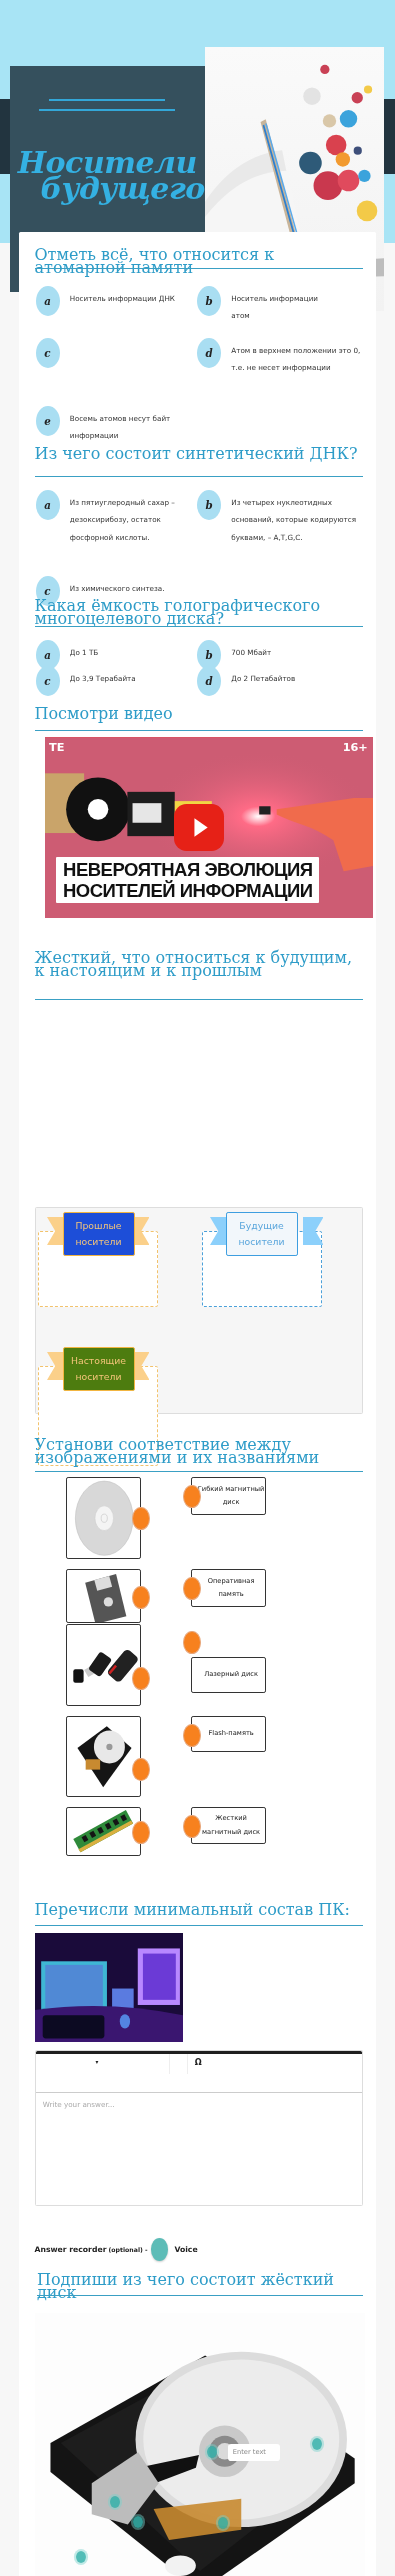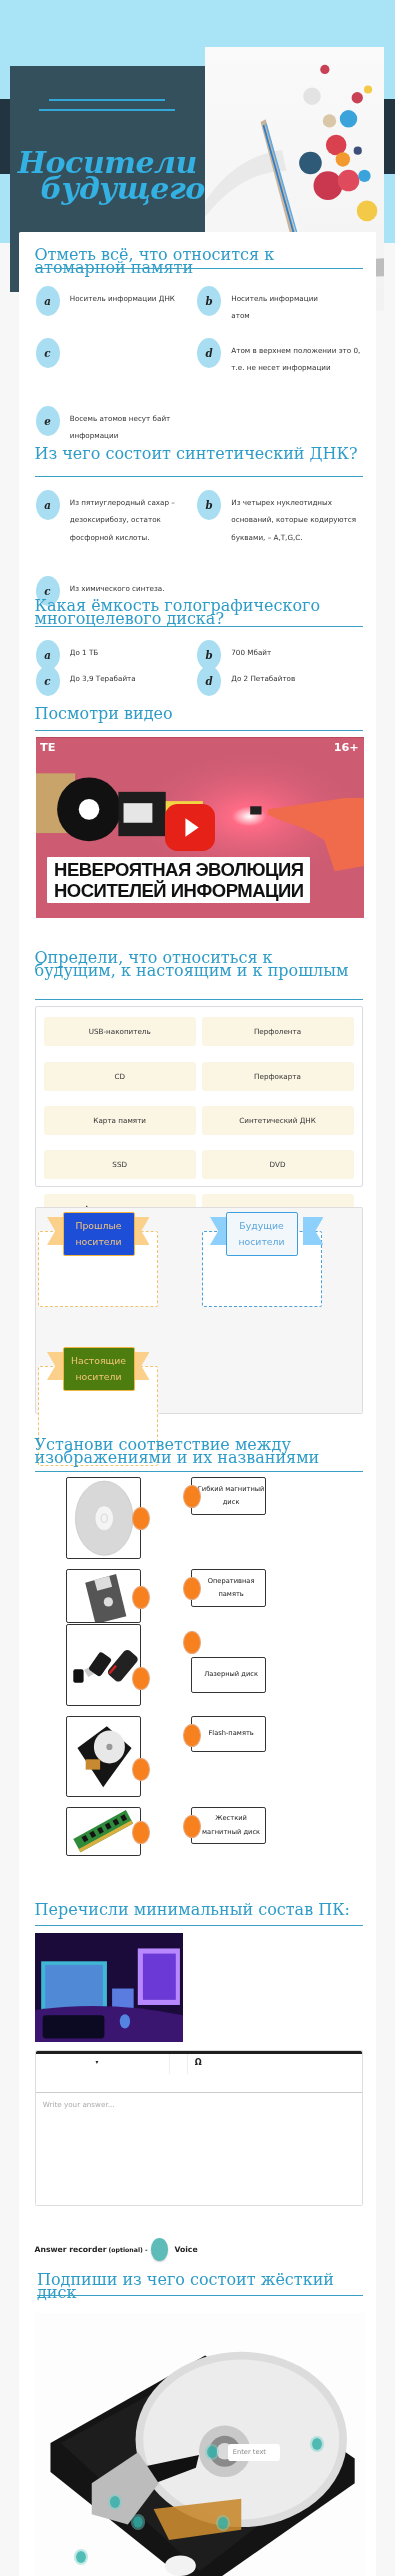--- a/index.html
+++ b/index.html
@@ -32,21 +32,21 @@
 
   .opt { position: absolute; display: flex; align-items: flex-start; width: 165px; }
   .bubble {
     width: 24px; height: 30px; border-radius: 50%; background: #a9def2; flex: 0 0 24px;
     display: flex; align-items: center; justify-content: center;
     font-family: "DejaVu Serif", serif; font-style: italic; font-size: 10.3px; font-weight: bold; color: #222; margin-top: -5.2px;
   }
   .opt-text { margin-left: 10.3px; font-size: 7.2px; line-height: 17.5px; color: #333; margin-top: -1.5px; }
   .opt-text.wrap { width: 124px; }
 
-  .video { position: absolute; left: 17px; width: 328px; height: 181px; background: #7f1d1d; overflow: hidden; }
+  .video { position: absolute; left: 26px; width: 328px; height: 181px; background: #ef4444; overflow: hidden; }
 
   .sort-box { position: absolute; left: 15.5px; width: 328px; height: 181px; border: 0.5px solid #d9dbe2; border-radius: 2.1px; background: #fff; }
   .sort-item {
     position: absolute; width: 152px; height: 29px; background: #fbf5e3; border-radius: 3.1px;
     display: flex; align-items: center; justify-content: center; text-align: center;
     font-size: 7.2px; line-height: 13.4px; color: #333;
   }
 
   .zones { position: absolute; left: 15.5px; width: 328px; height: 207px; background: #f6f6f6; border: 0.5px solid #ddd; border-radius: 1.5px; }
   .zone { position: absolute; width: 120px; height: 76px; background: #fff; border: 1px dashed; border-radius: 2.1px; }
@@ -213,34 +213,22 @@
       <div style="font-family:'Liberation Sans',sans-serif;font-weight:bold;font-size:18.5px;line-height:20.6px;color:#111;letter-spacing:-0.5px;">НЕВЕРОЯТНАЯ ЭВОЛЮЦИЯ</div>
       <div style="font-family:'Liberation Sans',sans-serif;font-weight:bold;font-size:18.5px;line-height:20.6px;color:#111;letter-spacing:-0.5px;">НОСИТЕЛЕЙ ИНФОРМАЦИИ</div>
     </div>
     <div style="position:absolute;left:129px;top:67px;width:50px;height:47px;background:#e62117;border-radius:12.4px;">
       <svg width="50" height="47" viewBox="0 0 98 92">
           <path d="M40 28 L66 46 L40 64 Z" fill="#fff"></path>
         </svg>
     </div>
   </div>
 
-  <div class="section-title" style="top:719px;width:319px;">Определи, что относиться к будущим, к настоящим и к прошлым</div>
+  <div class="section-title" style="top:719px;width:319px;">Жесткий, что относиться к будущим, к настоящим и к прошлым</div>
   <div class="section-rule" style="top:767px;"></div>
-  <div class="sort-box" style="top:774px;">
-    <div class="sort-item" style="left:8.2px;top:10.3px;">USB-накопитель</div>
-    <div class="sort-item" style="left:166px;top:10.3px;">Перфолента</div>
-    <div class="sort-item" style="left:8.2px;top:55px;">CD</div>
-    <div class="sort-item" style="left:166px;top:55px;">Перфокарта</div>
-    <div class="sort-item" style="left:8.2px;top:99px;">Карта памяти</div>
-    <div class="sort-item" style="left:166px;top:99px;">Синтетический ДНК</div>
-    <div class="sort-item" style="left:8.2px;top:143px;">SSD</div>
-    <div class="sort-item" style="left:166px;top:143px;">DVD</div>
-    <div class="sort-item" style="left:8.2px;top:188px;margin-top:-1px;">Атомарная память</div>
-    <div class="sort-item" style="left:166px;top:188px;height:38px;margin-top:-1px;">Голографический многоцелевой диск</div>
-  </div>
 
   <div class="zones" style="top:975px;">
 
     <div class="zone" style="left:2.1px;top:23px;border-color:#f2c26c;"></div>
     <div class="ribbon" style="left:11.3px;top:9.3px;">
       <svg class="tail" style="left:0;" viewBox="0 0 40 54">
           <path d="M0 0 L40 0 L40 54 L0 54 L16 27 Z" fill="#fbd08a"></path>
         </svg>
       <svg class="tail" style="left:82px;" viewBox="0 0 40 54">
           <path d="M0 0 L40 0 L24 27 L40 54 L0 54 Z" fill="#fbd08a"></path>

